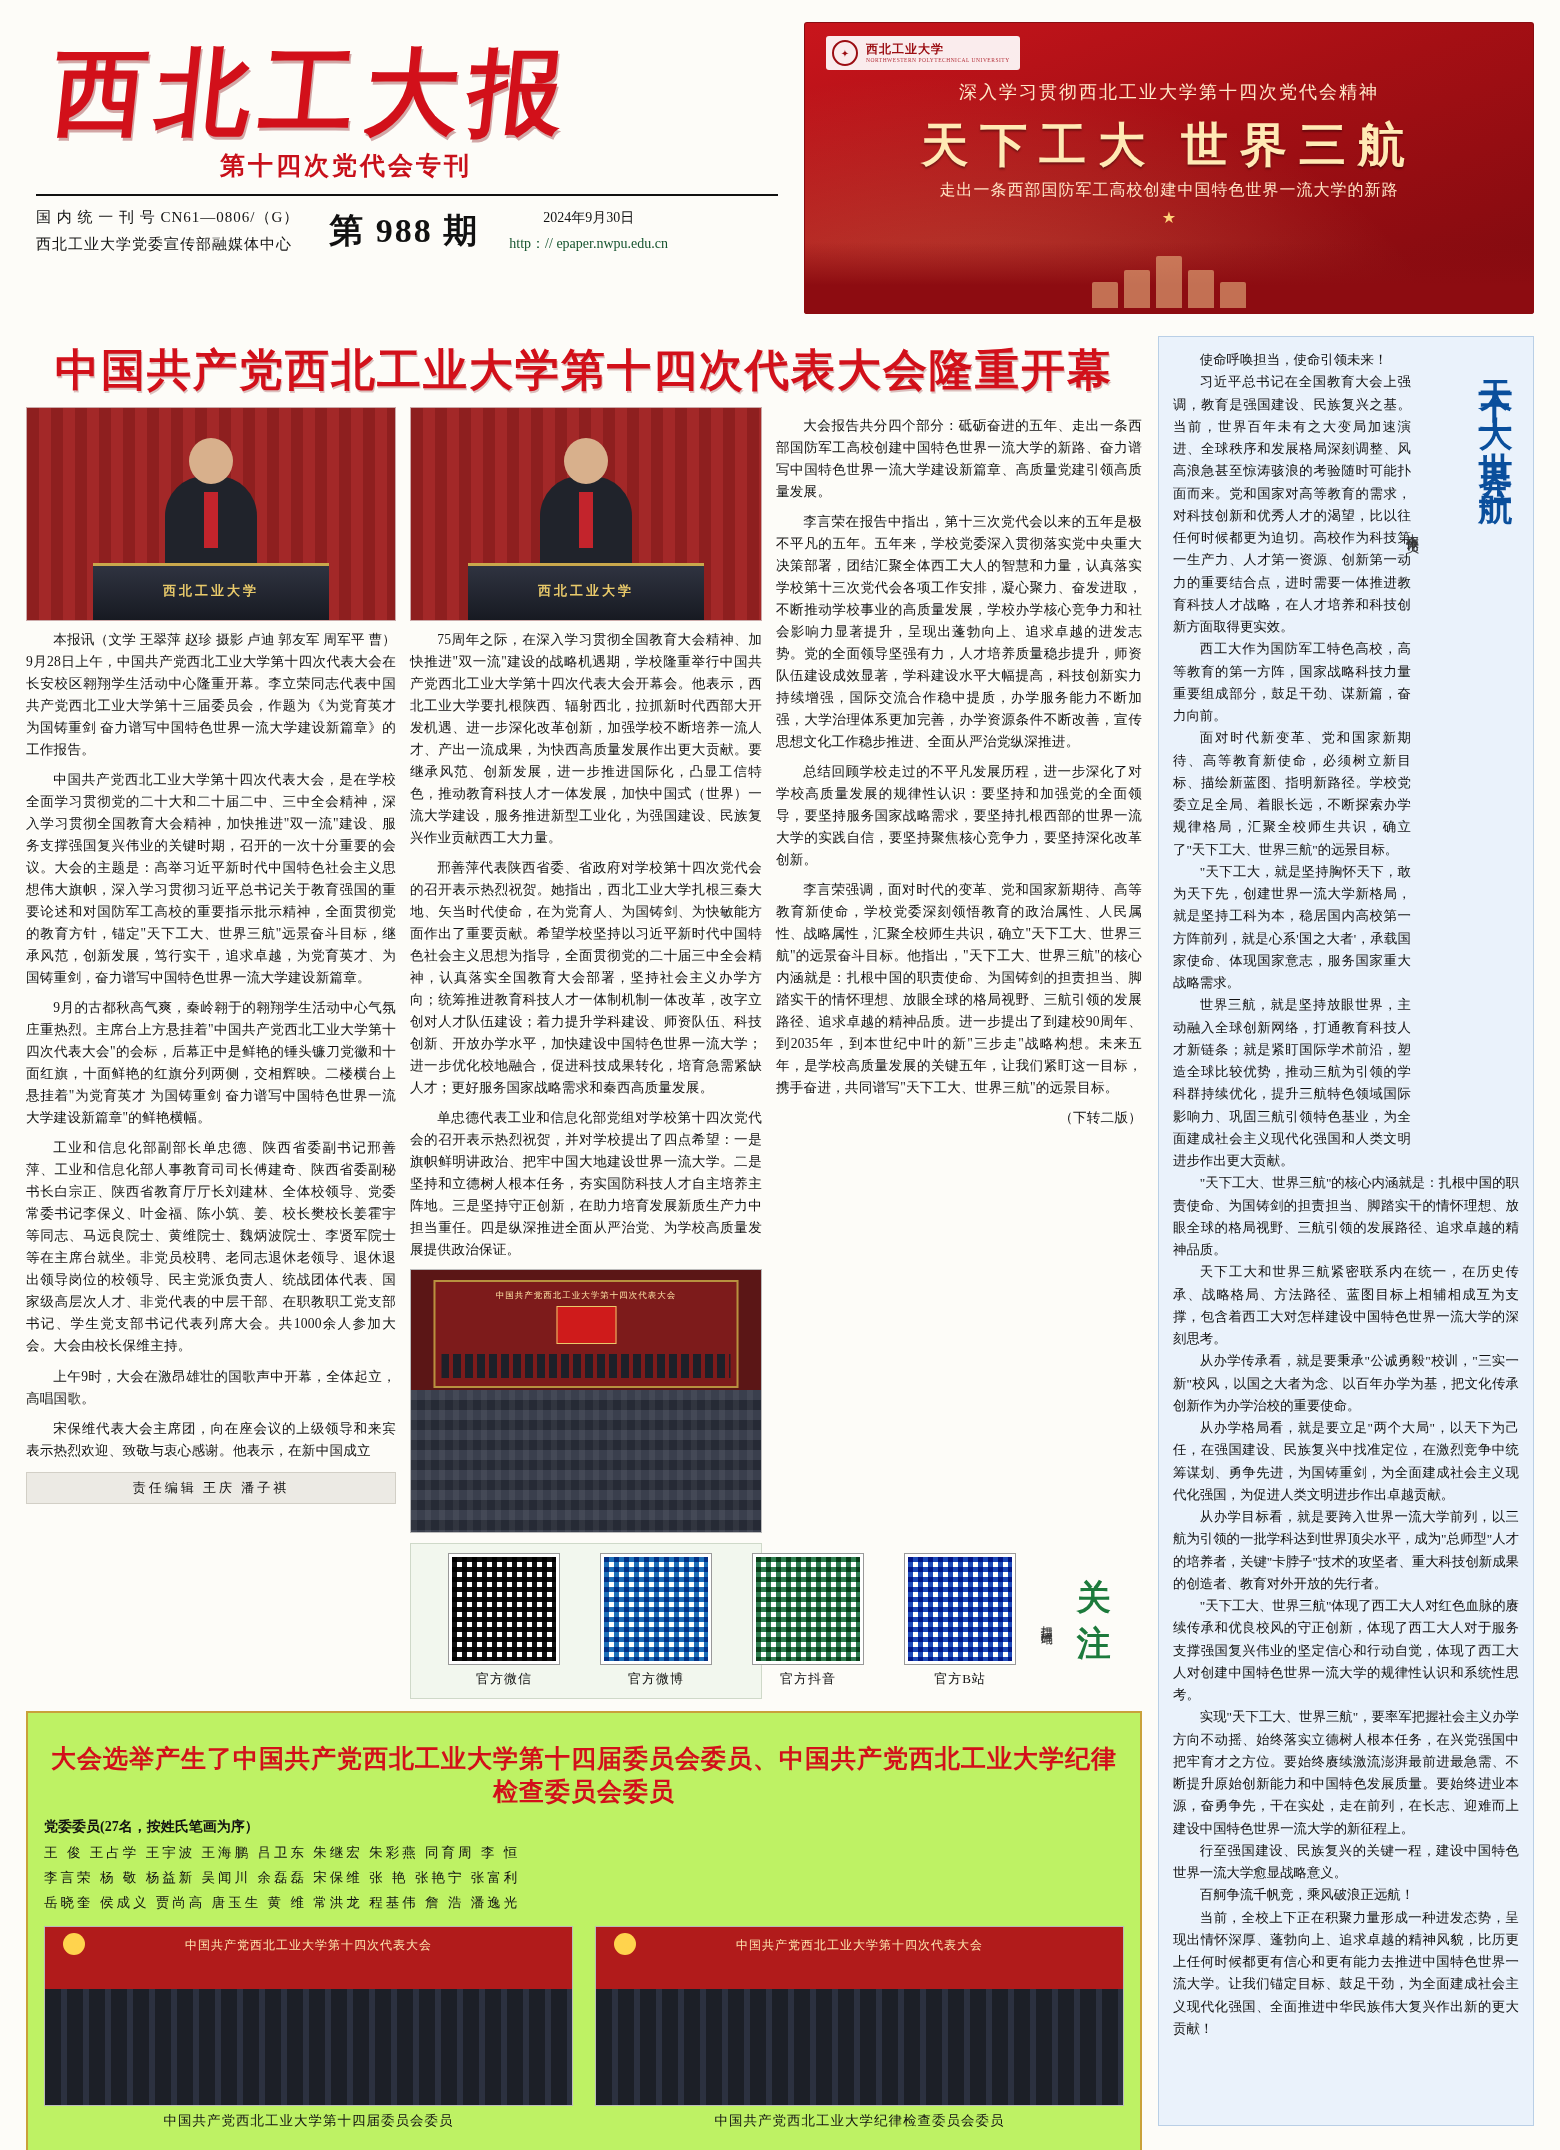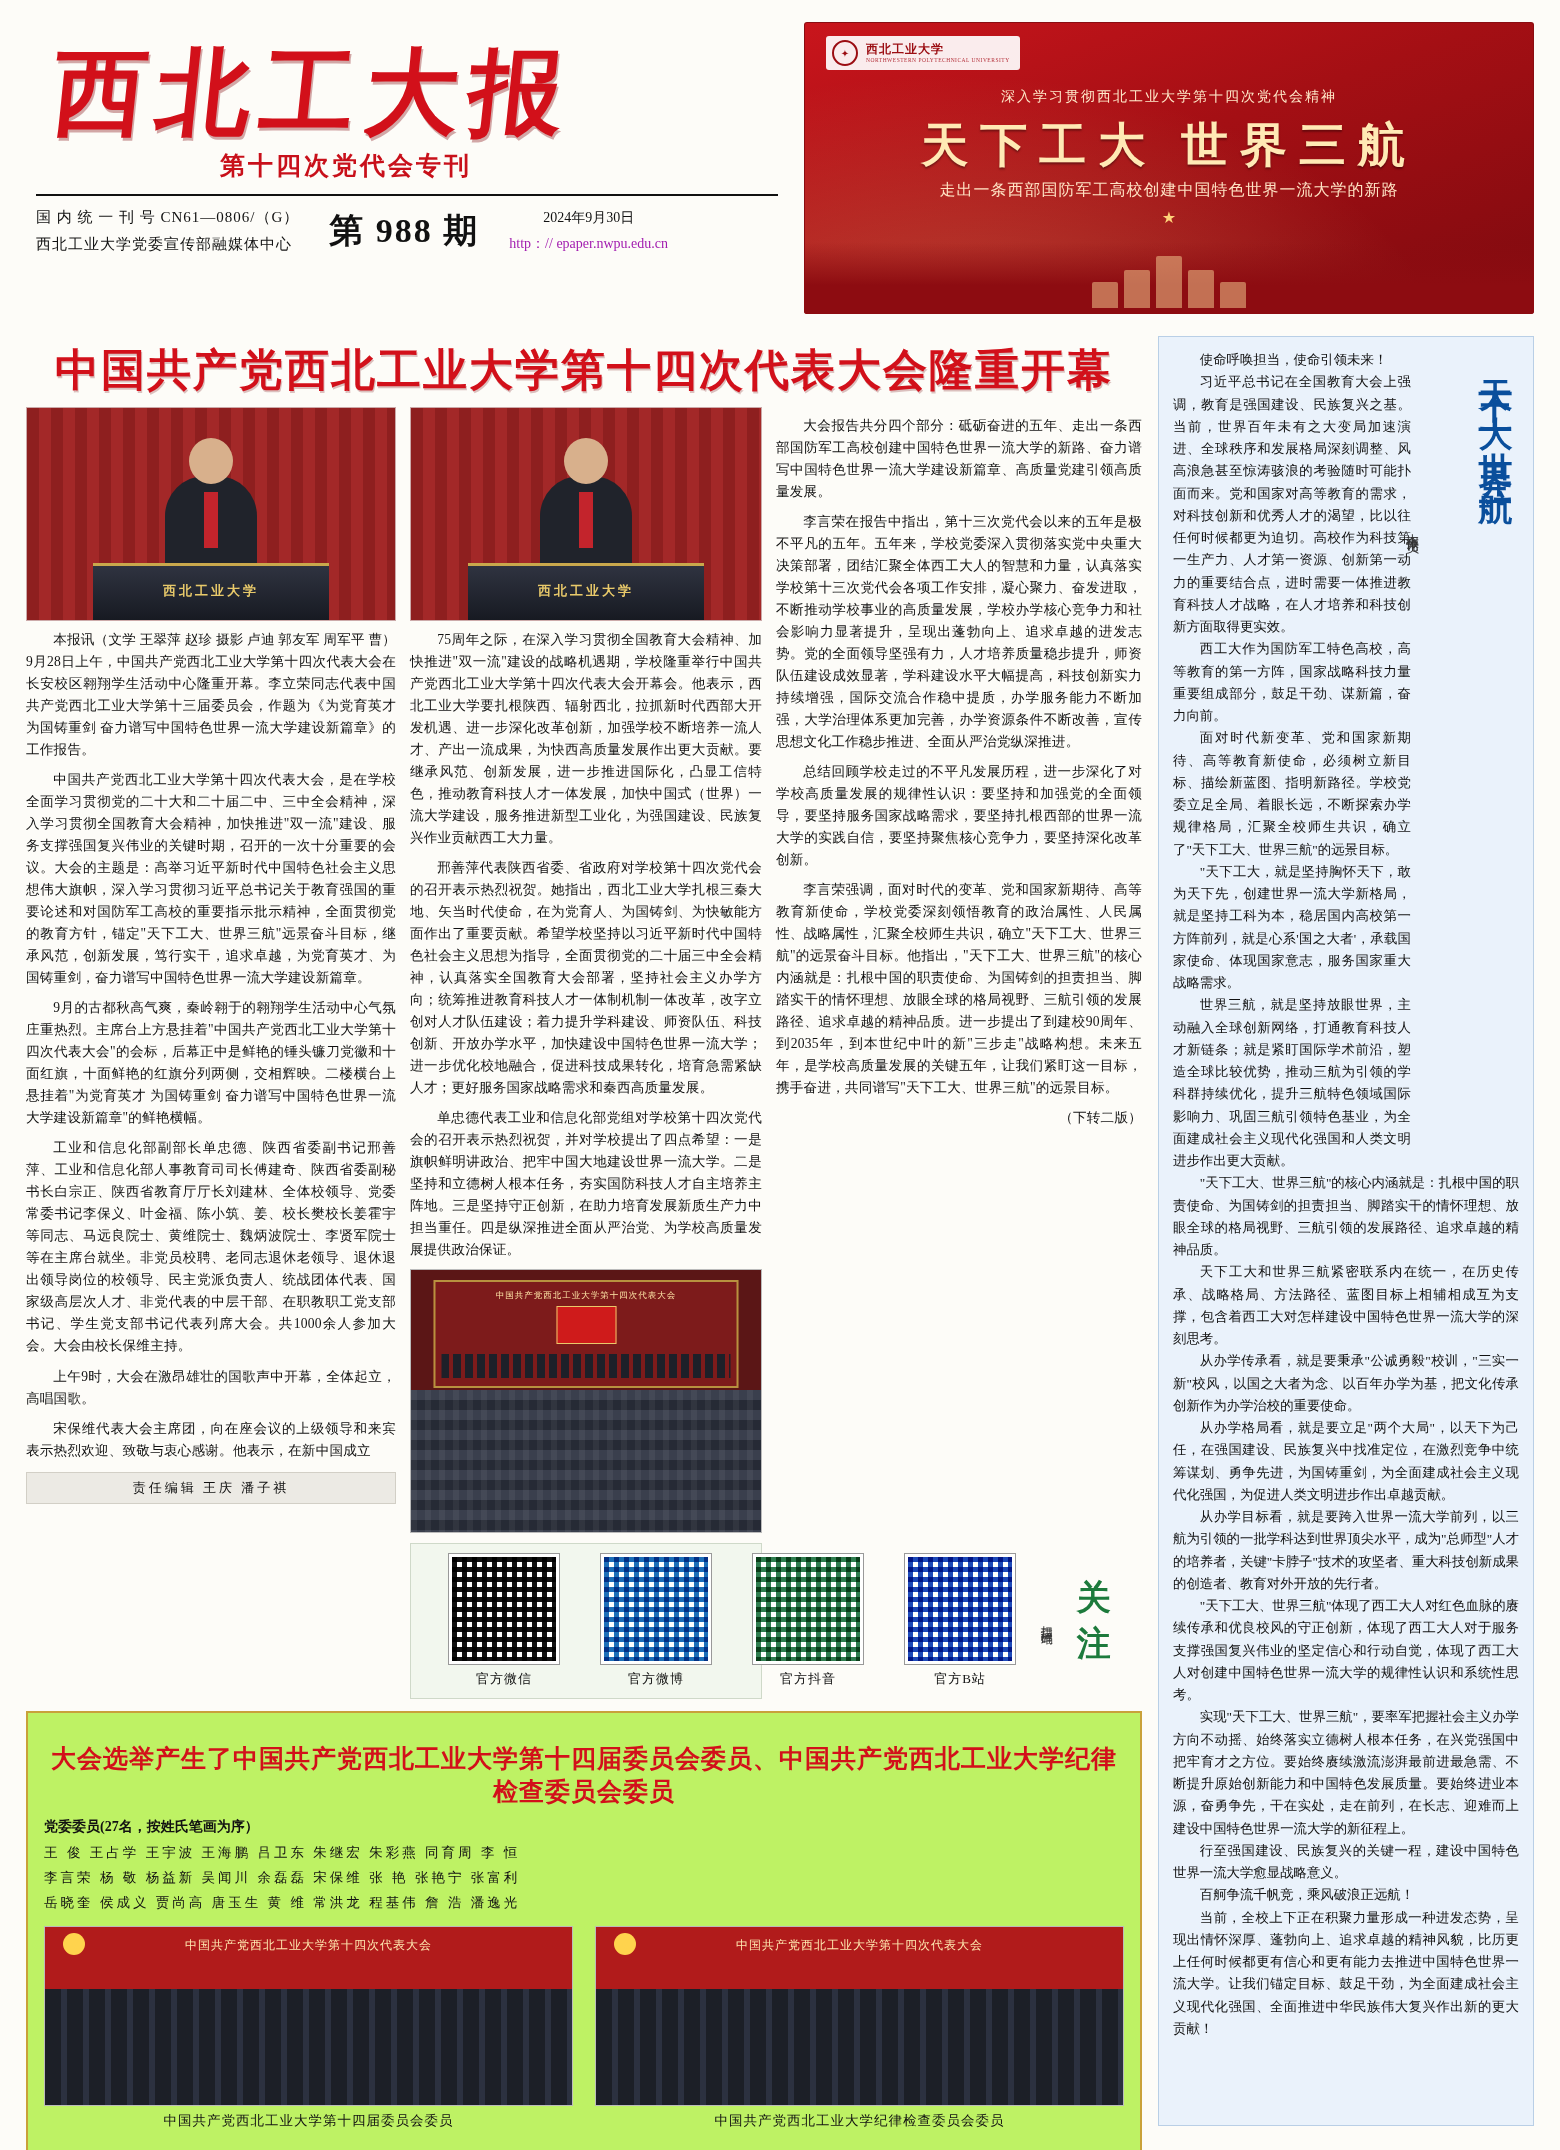--- a/index.html
+++ b/index.html
@@ -60,21 +60,21 @@
     font-size:15px;
   }
   .mast-info .col1{line-height:1.8;letter-spacing:1px;}
   .mast-issue{
     font-size:34px;
     font-weight:bold;
     letter-spacing:2px;
     padding:0 14px;
   }
   .mast-info .col3{line-height:1.9;text-align:center;font-size:14px;}
-  .mast-info .col3 .url{color:#a21caf;}
+  .mast-info .col3 .url{color:#14532d;}
   .mast-right{
     flex:1;
     height:292px;
     border-radius:3px;
     position:relative;
     overflow:hidden;
     background:
       radial-gradient(ellipse at 20% 120%, rgba(255,180,120,.35), transparent 60%),
       linear-gradient(160deg,#c9151c 0%,#a40f14 45%,#7e0a0f 100%);
     color:#fff;
@@ -90,22 +90,22 @@
   }
   .banner-logo .seal{
     width:22px;height:22px;border-radius:50%;
     border:2px solid #9b0d12;
     display:flex;align-items:center;justify-content:center;
     font-size:10px;
   }
   .banner-logo .bl-text{font-size:12px;font-weight:bold;line-height:1.1;letter-spacing:1px;}
   .banner-logo .bl-en{font-size:5.5px;letter-spacing:.5px;color:#b4303a;}
   .mast-right .b-line1{
-    position:absolute;top:66px;left:0;right:0;text-align:center;
-    font-size:14px;letter-spacing:2px;color:#ffe9c9;
+    position:absolute;top:58px;left:0;right:0;text-align:center;
+    font-size:18px;letter-spacing:2px;color:#ffe9c9;
   }
   .mast-right .b-main{
     position:absolute;top:92px;left:0;right:0;text-align:center;
     font-size:47px;font-weight:bold;letter-spacing:12px;
     color:#ffe9b5;
     text-shadow:0 2px 2px rgba(0,0,0,.35);
   }
   .mast-right .b-line2{
     position:absolute;top:158px;left:0;right:0;text-align:center;
     font-size:16px;letter-spacing:1px;color:#ffe3c4;

